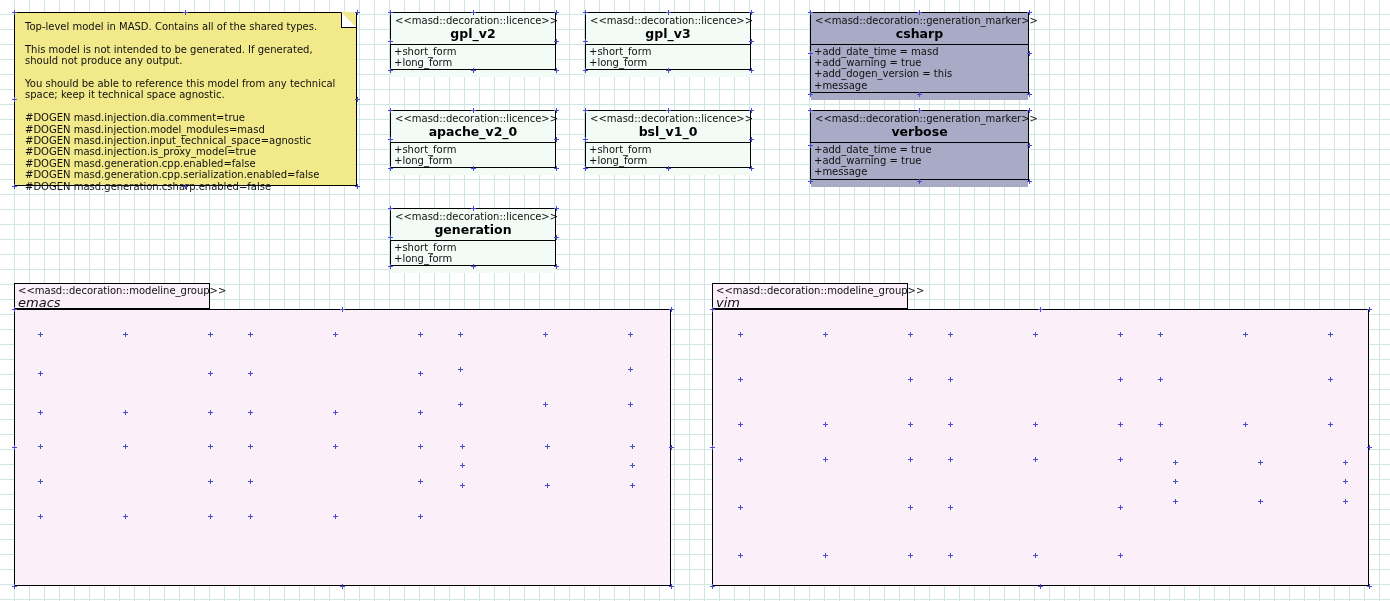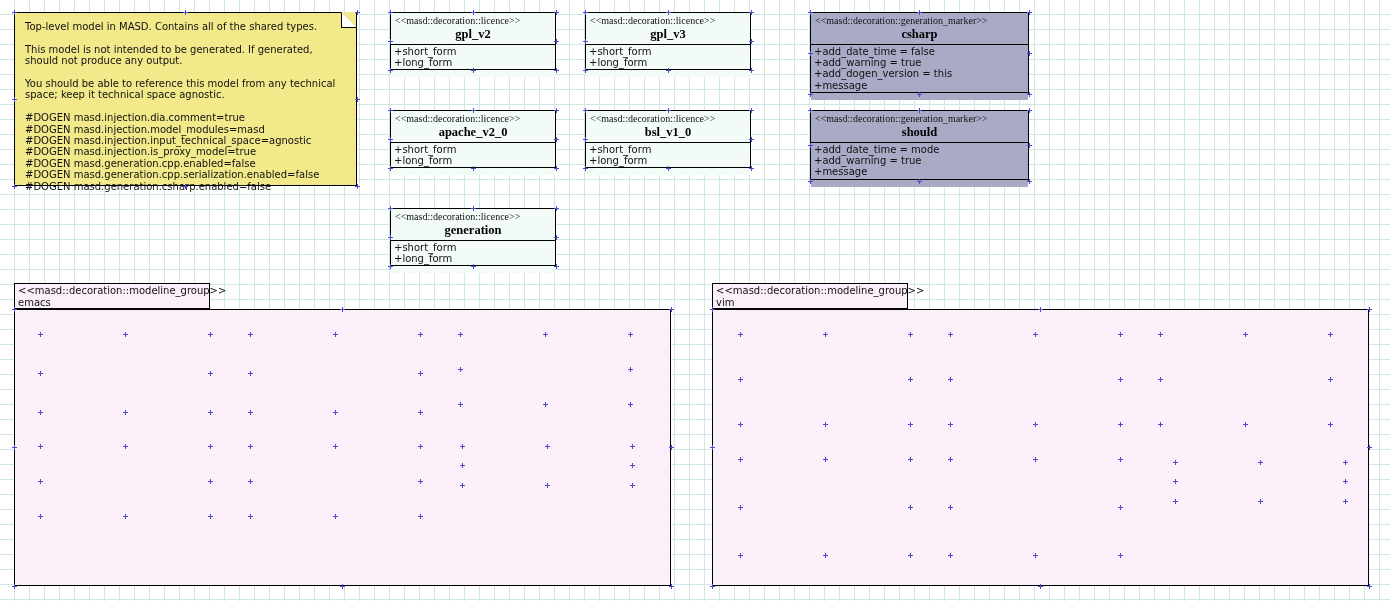--- a/index.html
+++ b/index.html
@@ -28,21 +28,20 @@
     position: absolute;
     box-sizing: border-box;
     border: 1.5px solid #000000;
     font-family: "DejaVu Sans", sans-serif;
   }
   .uml-head {
     box-sizing: border-box;
     border-bottom: 1.5px solid #000000;
     padding: 2px 4px 3px 4px;
     text-align: center;
-    font-family: Liberation Serif, serif;
   }
   .stereotype {
     display: block;
     font-size: 10px;
     line-height: 11px;
     text-align: left;
     color: #111111;
     white-space: nowrap;
   }
   .uml-name {
@@ -135,24 +134,25 @@
   }
   .pkg-stereotype {
     display: block;
     font-size: 10px;
     line-height: 11.5px;
     color: #111111;
     white-space: nowrap;
   }
   .pkg-name {
     display: block;
-    font-size: 10px;
+    font-size: 13px;
     line-height: 11.5px;
     color: #111111;
     white-space: nowrap;
+    font-style: italic;
   }
   .pkg-body {
     position: absolute;
     left: 0;
     box-sizing: border-box;
     background: #fbeffa;
     border: 1.5px solid #000000;
     z-index: 1;
   }
 
@@ -304,42 +304,42 @@
     <div class="handle" style="left: 553.5px; top: 234.5px;"></div>
     <div class="handle" style="left: 387.5px; top: 263.5px;"></div>
     <div class="handle" style="left: 470.5px; top: 263.5px;"></div>
     <div class="handle" style="left: 553.5px; top: 263.5px;"></div>
     <div class="uml-box c-marker" style="left: 810px; top: 12px; width: 219px; height: 82px;">
       <div class="uml-head">
         <span class="stereotype">&lt;&lt;masd::decoration::generation_marker&gt;&gt;</span>
         <span class="uml-name">csharp</span>
       </div>
       <div class="uml-attrs">
-        <span class="uml-attr">+add_date_time = false</span>
+        <span class="uml-attr">+add_date_time = masd</span>
         <span class="uml-attr">+add_warning = true</span>
         <span class="uml-attr">+add_dogen_version = this</span>
         <span class="uml-attr">+message</span>
       </div>
       <div class="uml-ops"></div>
     </div>
     <div class="handle" style="left: 807.5px; top: 9.5px;"></div>
     <div class="handle" style="left: 917px; top: 9.5px;"></div>
     <div class="handle" style="left: 1026.5px; top: 9.5px;"></div>
     <div class="handle" style="left: 807.5px; top: 50.5px;"></div>
     <div class="handle" style="left: 1026.5px; top: 50.5px;"></div>
     <div class="handle" style="left: 807.5px; top: 91.5px;"></div>
     <div class="handle" style="left: 917px; top: 91.5px;"></div>
     <div class="handle" style="left: 1026.5px; top: 91.5px;"></div>
     <div class="uml-box c-marker" style="left: 810px; top: 110px; width: 219px; height: 71px;">
       <div class="uml-head">
         <span class="stereotype">&lt;&lt;masd::decoration::generation_marker&gt;&gt;</span>
-        <span class="uml-name">should</span>
-      </div>
-      <div class="uml-attrs">
-        <span class="uml-attr">+add_date_time = mode</span>
+        <span class="uml-name">verbose</span>
+      </div>
+      <div class="uml-attrs">
+        <span class="uml-attr">+add_date_time = true</span>
         <span class="uml-attr">+add_warning = true</span>
         <span class="uml-attr">+message</span>
       </div>
       <div class="uml-ops"></div>
     </div>
     <div class="handle" style="left: 807.5px; top: 107.5px;"></div>
     <div class="handle" style="left: 917px; top: 107.5px;"></div>
     <div class="handle" style="left: 1026.5px; top: 107.5px;"></div>
     <div class="handle" style="left: 807.5px; top: 143px;"></div>
     <div class="handle" style="left: 1026.5px; top: 143px;"></div>

